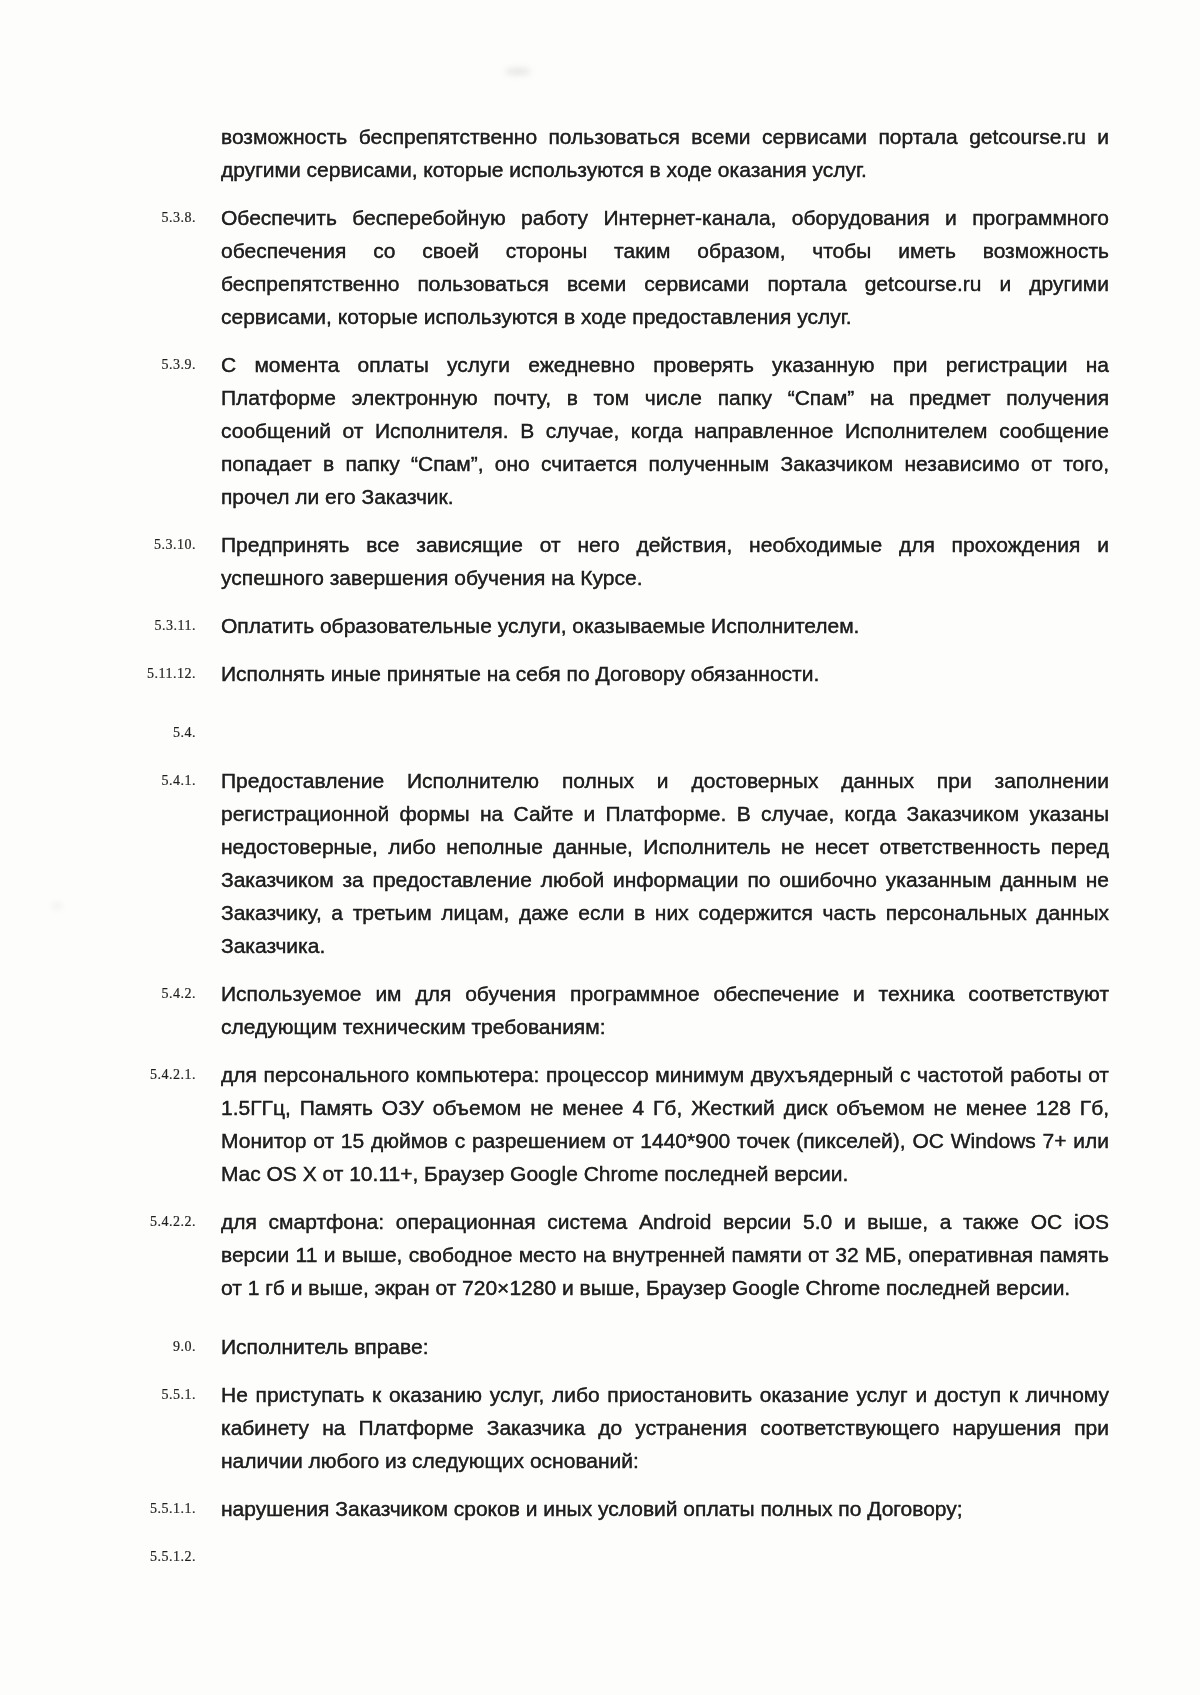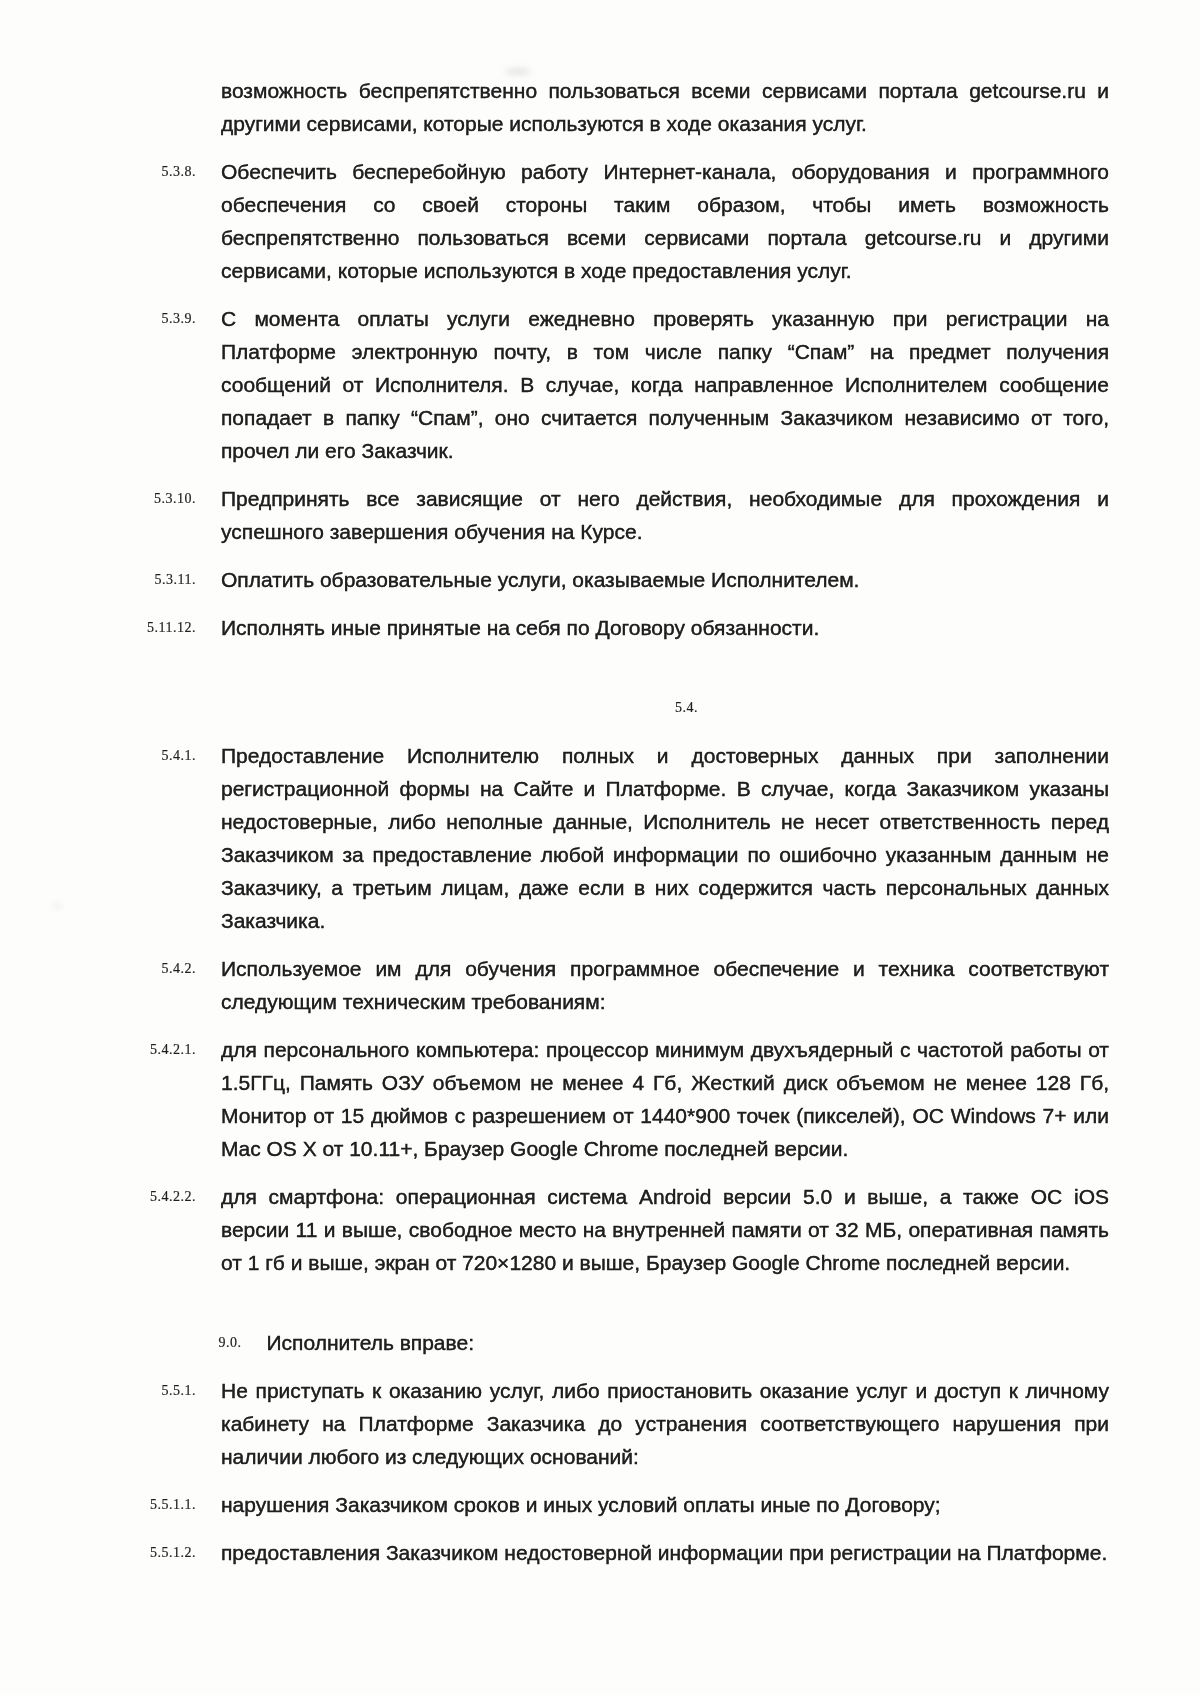--- a/index.html
+++ b/index.html
@@ -11,21 +11,21 @@
   html, body { margin: 0; padding: 0; }
   body {
     width: 1200px;
     height: 1695px;
     background: var(--bg);
     color: var(--ink);
     overflow: hidden;
     position: relative;
   }
   .doc {
-    padding-top: 74px;
+    padding-top: 120px;
     position: relative;
   }
   .clause {
     display: flex;
     align-items: flex-start;
     margin-bottom: 15px;
   }
   .clause .num {
     flex: 0 0 196px;
     width: 196px;
@@ -43,22 +43,21 @@
     font-family: "Liberation Sans", sans-serif;
     font-size: 21px;
     line-height: 33px;
     text-align: justify;
     text-align-last: left;
     color: var(--ink);
     -webkit-text-stroke: 0.35px currentColor;
     text-shadow: 0 0 0.4px rgba(20,20,20,0.55);
   }
   .section-start {
-    margin-top: 47px;
-    justify-content: center;
+    margin-top: 26px;
   }
   
   .smudge {
     position: absolute;
     background: rgba(120,120,120,0.18);
     border-radius: 50%;
     filter: blur(3px);
   }
   .smudge.s1 { left: 505px; top: 68px; width: 26px; height: 7px; }
   .smudge.s2 { left: 52px; top: 903px; width: 10px; height: 6px; opacity: .6; }
@@ -130,21 +129,20 @@
     <div class="txt">Исполнитель вправе:</div>
   </div>
 
   <div class="clause">
     <div class="num">5.5.1.</div>
     <div class="txt">Не приступать к оказанию услуг, либо приостановить оказание услуг и доступ к личному кабинету на Платформе Заказчика до устранения соответствующего нарушения при наличии любого из следующих оснований:</div>
   </div>
 
   <div class="clause">
     <div class="num">5.5.1.1.</div>
-    <div class="txt">нарушения Заказчиком сроков и иных условий оплаты иные по Договору;</div>
+    <div class="txt">нарушения Заказчиком сроков и иных условий оплаты полных по Договору;</div>
   </div>
 
   <div class="clause">
     <div class="num">5.5.1.2.</div>
-    <div class="txt">предоставления Заказчиком недостоверной информации при регистрации на Платформе.</div>
   </div>
 
 </div>
 
 </body></html>

